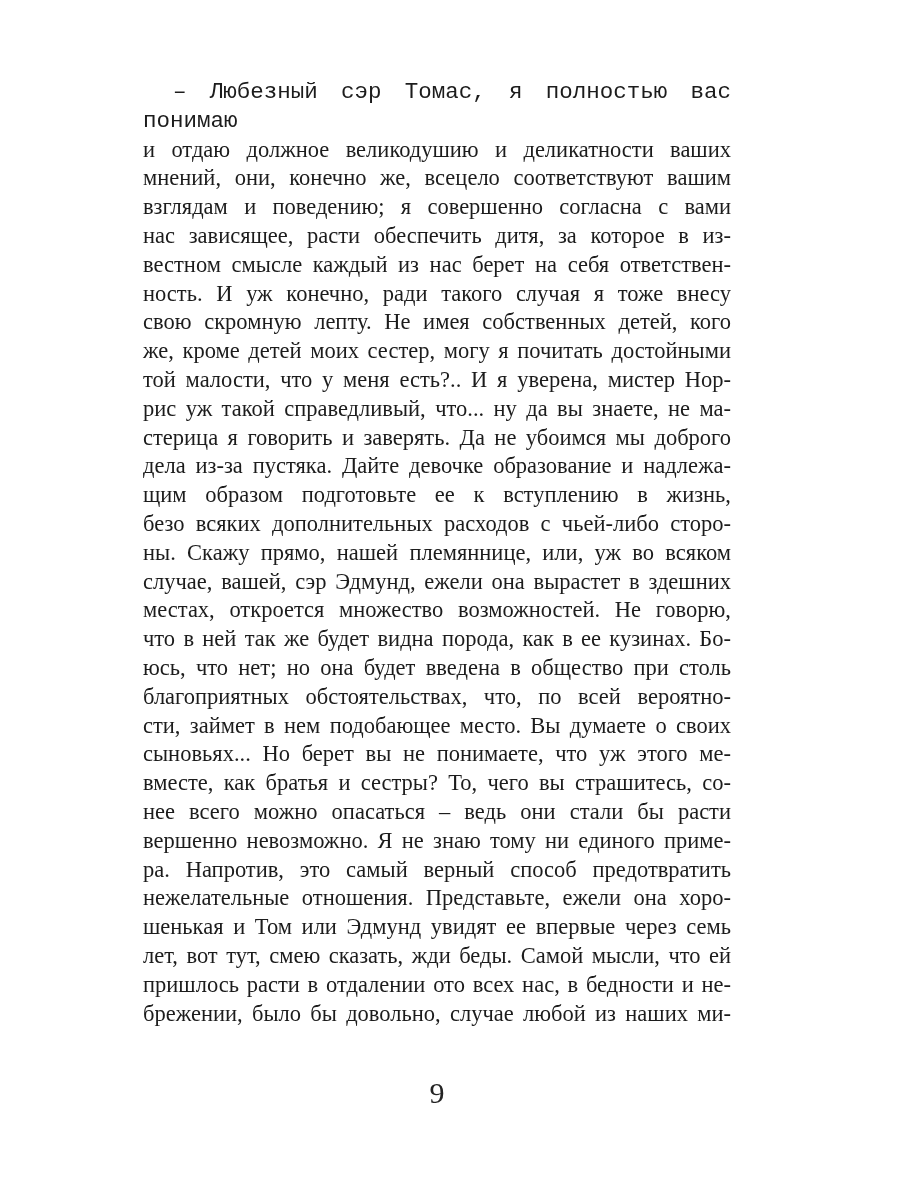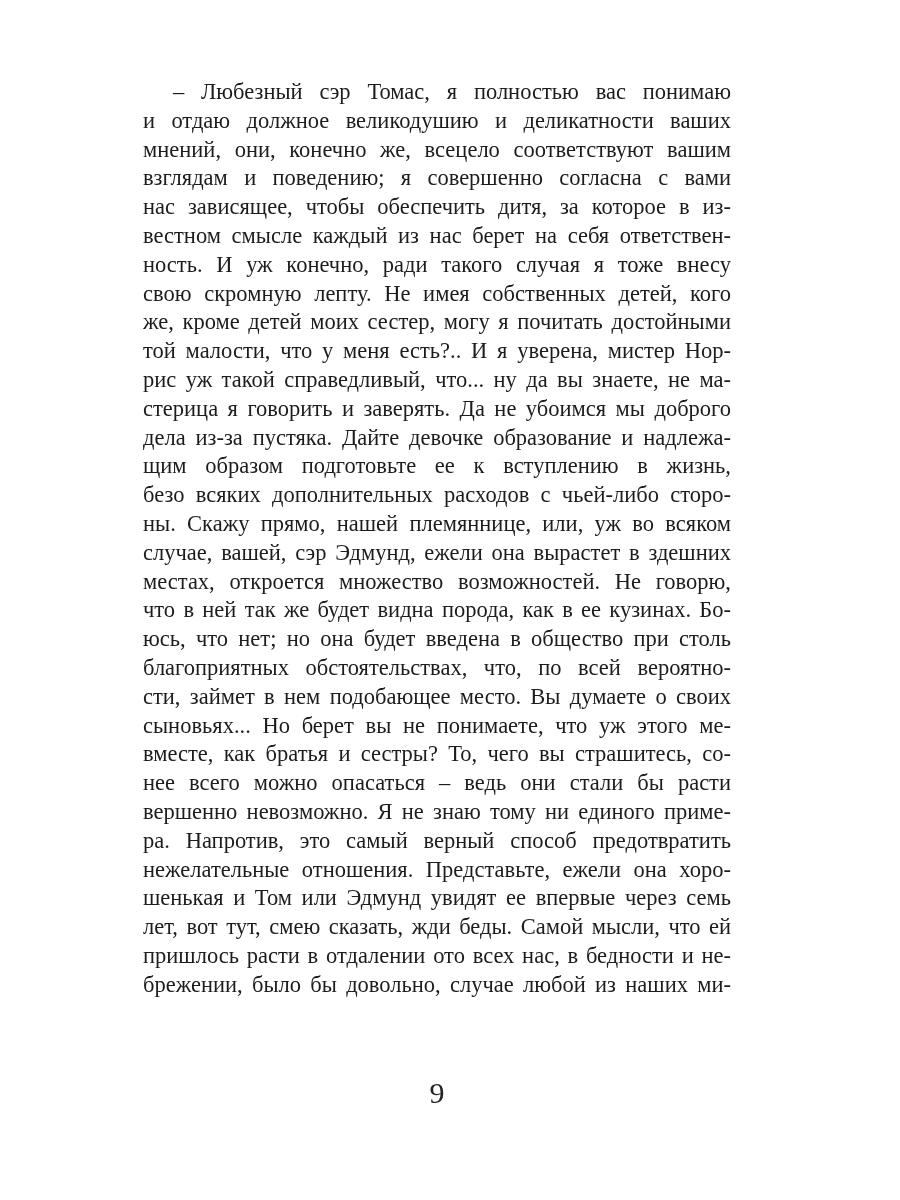--- a/index.html
+++ b/index.html
@@ -29,20 +29,21 @@
   .line {
     font-size: 22.5px;
     line-height: 28.8px;
     text-align: justify;
     text-align-last: justify;
     -moz-text-align-last: justify;
     word-spacing: 0.02em;
   }
   .line.indent {
     text-indent: 30px;
+    font-family: Liberation Mono, monospace;
   }
   .page-number {
     position: absolute;
     left: 143px;
     top: 1076px;
     width: 588px;
     text-align: center;
     font-size: 30px;
     line-height: 34px;
     color: #242424;
@@ -51,21 +52,21 @@
 </head>
 <body style="background: rgb(255, 255, 255);">
 
 <div class="page" style="color: rgb(28, 28, 28);">
   <main class="text-block" id="text-block">
 
   <div class="line indent">– Любезный сэр Томас, я полностью вас понимаю</div>
       <div class="line">и отдаю должное великодушию и деликатности ваших</div>
       <div class="line">мнений, они, конечно же, всецело соответствуют вашим</div>
       <div class="line">взглядам и поведению; я совершенно согласна с вами</div>
-      <div class="line">нас зависящее, чтобы обеспечить дитя, за которое в из-</div>
+      <div class="line">нас зависящее, расти обеспечить дитя, за которое в из-</div>
       <div class="line">вестном смысле каждый из нас берет на себя ответствен-</div>
       <div class="line">ность. И уж конечно, ради такого случая я тоже внесу</div>
       <div class="line">свою скромную лепту. Не имея собственных детей, кого</div>
       <div class="line">же, кроме детей моих сестер, могу я почитать достойными</div>
       <div class="line">той малости, что у меня есть?.. И я уверена, мистер Нор-</div>
       <div class="line">рис уж такой справедливый, что... ну да вы знаете, не ма-</div>
       <div class="line">стерица я говорить и заверять. Да не убоимся мы доброго</div>
       <div class="line">дела из-за пустяка. Дайте девочке образование и надлежа-</div>
       <div class="line">щим образом подготовьте ее к вступлению в жизнь,</div>
       <div class="line">безо всяких дополнительных расходов с чьей-либо сторо-</div>

